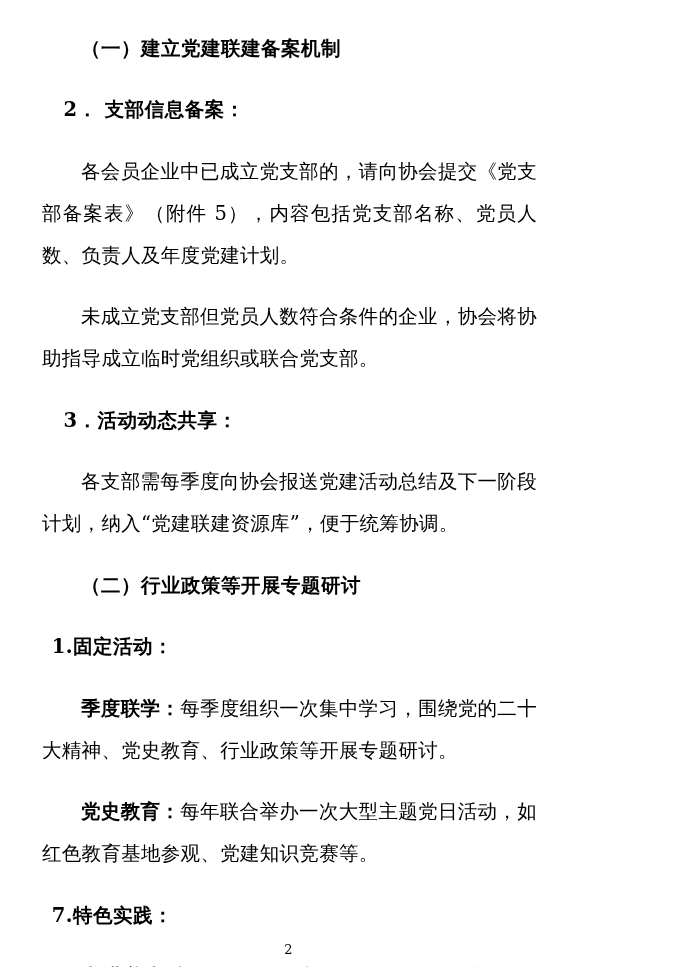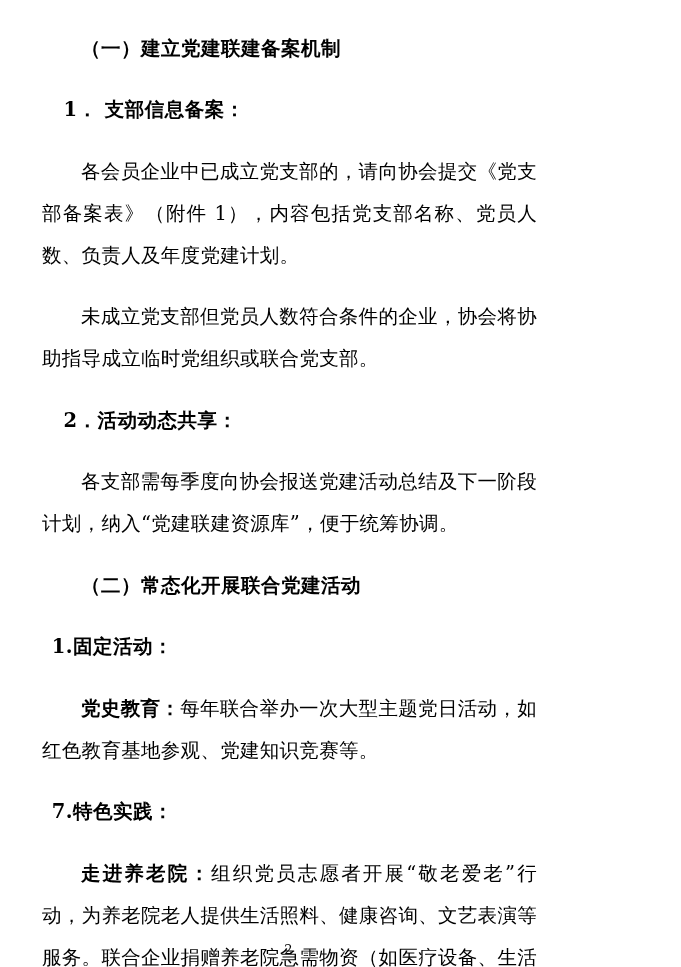--- a/index.html
+++ b/index.html
@@ -62,34 +62,35 @@
   }
 </style>
 </head>
 <body>
 
 <div class="page">
   <div class="doc-body">
 
     <p class="heading-1">（一）建立党建联建备案机制</p>
 
-    <p class="heading-2">1． 支部信息备案：</p>
+    <p class="heading-2">2． 支部信息备案：</p>
 
-    <p class="para">各会员企业中已成立党支部的，请向协会提交《党支部备案表》（附件 1），内容包括党支部名称、党员人数、负责人及年度党建计划。</p>
+    <p class="para">各会员企业中已成立党支部的，请向协会提交《党支部备案表》（附件 5），内容包括党支部名称、党员人数、负责人及年度党建计划。</p>
 
     <p class="para">未成立党支部但党员人数符合条件的企业，协会将协助指导成立临时党组织或联合党支部。</p>
 
-    <p class="heading-2">2．活动动态共享：</p>
+    <p class="heading-2">3．活动动态共享：</p>
 
     <p class="para">各支部需每季度向协会报送党建活动总结及下一阶段计划，纳入“党建联建资源库”，便于统筹协调。</p>
 
-    <p class="heading-1">（二）常态化开展联合党建活动</p>
+    <p class="heading-1">（二）行业政策等开展专题研讨</p>
 
     <p class="heading-2 tight">1.固定活动：</p>
 
+    <p class="para"><span class="lead">季度联学：</span><span>每季度组织一次集中学习，围绕党的二十大精神、党史教育、行业政策等开展专题研讨。</span></p>
 
     <p class="para"><span class="lead">党史教育：</span><span>每年联合举办一次大型主题党日活动，如红色教育基地参观、党建知识竞赛等。</span></p>
 
     <p class="heading-2 tight">7.特色实践：</p>
 
     <p class="para"><span class="lead">走进养老院：</span><span>组织党员志愿者开展“敬老爱老”行动，为养老院老人提供生活照料、健康咨询、文艺表演等服务。联合企业捐赠养老院急需物资（如医疗设备、生活用品等）</span></p>
 
   </div>
 
   <div class="page-number">2</div>

